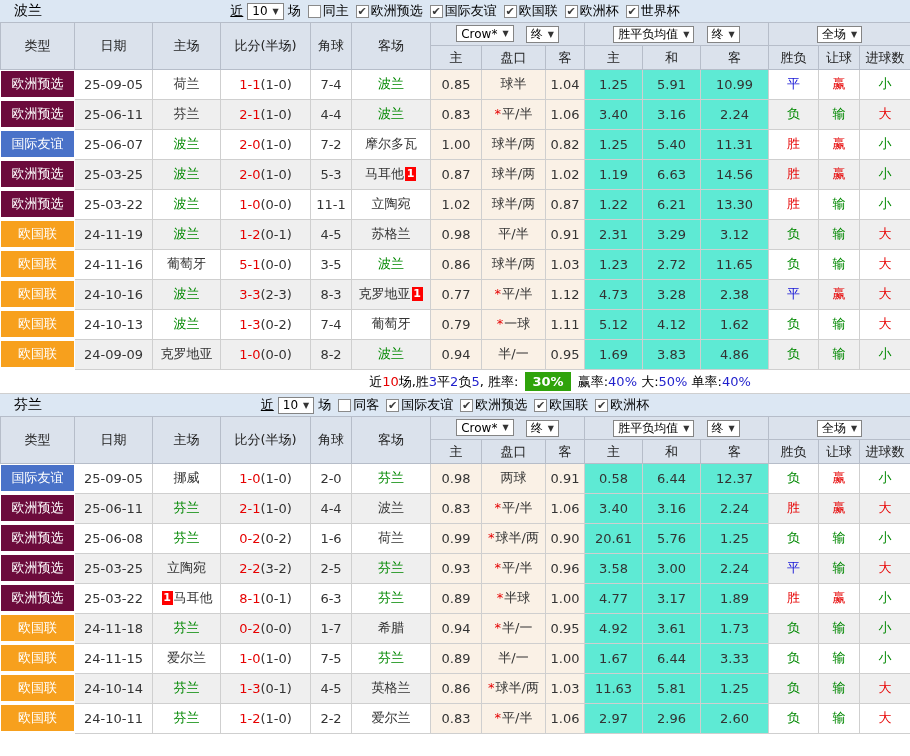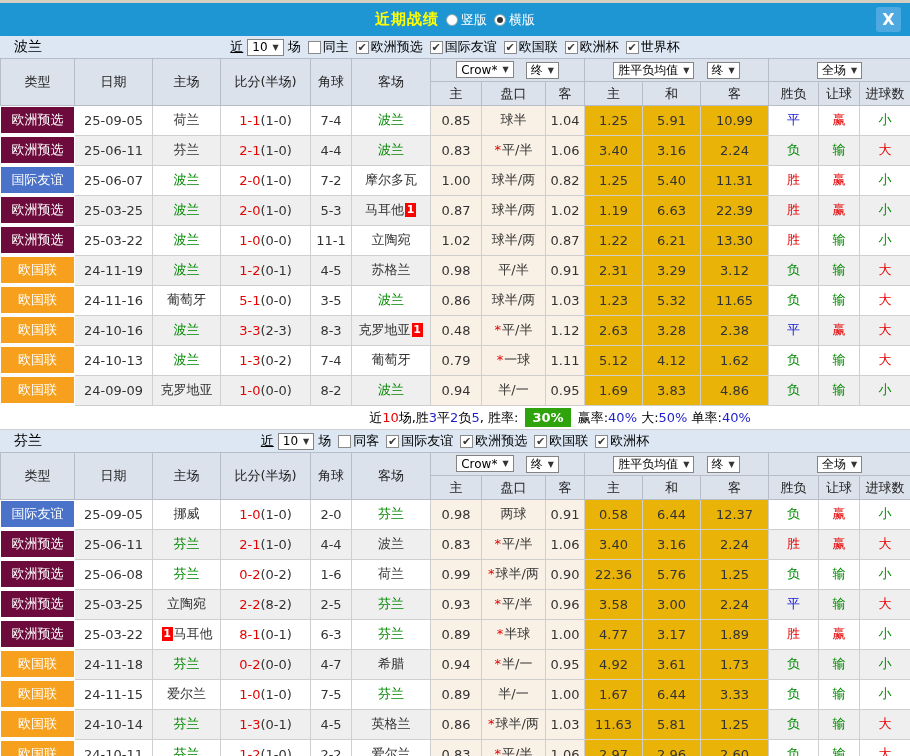--- a/index.html
+++ b/index.html
@@ -37,53 +37,41 @@
   table{border-collapse:collapse;table-layout:fixed;width:910px;}
   thead th{background:#DBE2EC;border:1px solid #B6BDC9;font-weight:normal;
            font-size:13px;color:#222;padding:0;overflow:hidden;white-space:nowrap;}
   tr.h1 th{height:22px;}
   tr.h2 th{height:23px;}
   tbody td{border:1px solid #CFCFCF;font-size:13px;color:#333;text-align:center;
            padding:0;height:28px;overflow:hidden;white-space:nowrap;}
   tbody td.plain{background:#fff;}
   tbody tr.alt td.plain{background:#EFEFEF;}
   tbody td.cream{background:#FAF1E6;}
-  tbody td.blue{background:#eab308;}
+  tbody td.blue{background:#5eead4;}
   td.type-td{border:1px solid #fff;border-bottom:2px solid #fff;padding:0;}
   .badge{height:26px;line-height:26px;color:#fff;font-size:13px;text-align:center;}
   .self{color:#008800;}
   .score{color:#E60000;}
   .half{color:#333;}
   .star{color:#E60000;margin-right:1px;}
   .card{display:inline-block;background:#F00;color:#fff;font-size:11px;font-weight:bold;
         width:11px;height:14px;line-height:14px;text-align:center;margin:0 1px;vertical-align:1px;}
 
   
   .summary{height:23px;line-height:23px;border-bottom:1px solid #CFCFCF;
            text-align:center;font-size:13px;color:#000;padding-left:210px;}
   .summary span{white-space:pre;}
   .badge-green{background:#2FA30B;color:#fff;font-weight:bold;padding:2px 7px;margin:0 3px;}
 </style>
 </head>
 <body>
 
 <div class="window">
 
-  <div class="titlebar">
-    <span class="title">近期战绩</span>
-    <label class="radio-opt">
-      <span class="radio"></span>
-      <span>竖版</span>
-    </label>
-    <label class="radio-opt">
-      <span class="radio checked"></span>
-      <span>横版</span>
-    </label>
-    <div class="close-btn">X</div>
-  </div>
 
   <div class="filter-row">
     <span class="team-name">波兰</span>
     <div class="filter-center">
       <span class="near-link">近</span>
       <span class="select-box">
         <span>10</span>
         <span class="sel-caret">▼</span>
       </span>
       <span>场</span>
@@ -240,21 +228,21 @@
           <td class="plain">25-03-25</td>
           <td class="plain"><span class="self">波兰</span></td>
           <td class="plain"><span class="score">2-0</span><span class="half">(1-0)</span></td>
           <td class="plain">5-3</td>
           <td class="plain"><span>马耳他</span><span class="card">1</span></td>
           <td class="cream">0.87</td>
           <td class="cream">球半/两</td>
           <td class="cream">1.02</td>
           <td class="blue">1.19</td>
           <td class="blue">6.63</td>
-          <td class="blue">22.39</td>
+          <td class="blue">14.56</td>
           <td class="plain" style="color: rgb(230, 0, 0);">胜</td>
           <td class="plain" style="color: rgb(230, 0, 0);">赢</td>
           <td class="plain" style="color: rgb(0, 136, 0);">小</td>
         </tr>
         <tr>
           <td class="type-td">
             <div class="badge" style="background: rgb(108, 11, 60);">欧洲预选</div>
           </td>
           <td class="plain">25-03-22</td>
           <td class="plain"><span class="self">波兰</span></td>
@@ -296,39 +284,39 @@
           </td>
           <td class="plain">24-11-16</td>
           <td class="plain"><span>葡萄牙</span></td>
           <td class="plain"><span class="score">5-1</span><span class="half">(0-0)</span></td>
           <td class="plain">3-5</td>
           <td class="plain"><span class="self">波兰</span></td>
           <td class="cream">0.86</td>
           <td class="cream">球半/两</td>
           <td class="cream">1.03</td>
           <td class="blue">1.23</td>
-          <td class="blue">5.32</td>
+          <td class="blue">2.72</td>
           <td class="blue">11.65</td>
           <td class="plain" style="color: rgb(0, 136, 0);">负</td>
           <td class="plain" style="color: rgb(0, 136, 0);">输</td>
           <td class="plain" style="color: rgb(230, 0, 0);">大</td>
         </tr>
         <tr class="alt">
           <td class="type-td">
             <div class="badge" style="background: rgb(247, 160, 29);">欧国联</div>
           </td>
           <td class="plain">24-10-16</td>
           <td class="plain"><span class="self">波兰</span></td>
           <td class="plain"><span class="score">3-3</span><span class="half">(2-3)</span></td>
           <td class="plain">8-3</td>
           <td class="plain"><span>克罗地亚</span><span class="card">1</span></td>
-          <td class="cream">0.48</td>
+          <td class="cream">0.77</td>
           <td class="cream"><span class="star">*</span>平/半</td>
           <td class="cream">1.12</td>
-          <td class="blue">2.63</td>
+          <td class="blue">4.73</td>
           <td class="blue">3.28</td>
           <td class="blue">2.38</td>
           <td class="plain" style="color: rgb(20, 20, 214);">平</td>
           <td class="plain" style="color: rgb(230, 0, 0);">赢</td>
           <td class="plain" style="color: rgb(230, 0, 0);">大</td>
         </tr>
         <tr>
           <td class="type-td">
             <div class="badge" style="background: rgb(247, 160, 29);">欧国联</div>
           </td>
@@ -509,34 +497,34 @@
             <div class="badge" style="background: rgb(108, 11, 60);">欧洲预选</div>
           </td>
           <td class="plain">25-06-08</td>
           <td class="plain"><span class="self">芬兰</span></td>
           <td class="plain"><span class="score">0-2</span><span class="half">(0-2)</span></td>
           <td class="plain">1-6</td>
           <td class="plain"><span>荷兰</span></td>
           <td class="cream">0.99</td>
           <td class="cream"><span class="star">*</span>球半/两</td>
           <td class="cream">0.90</td>
-          <td class="blue">22.36</td>
+          <td class="blue">20.61</td>
           <td class="blue">5.76</td>
           <td class="blue">1.25</td>
           <td class="plain" style="color: rgb(0, 136, 0);">负</td>
           <td class="plain" style="color: rgb(0, 136, 0);">输</td>
           <td class="plain" style="color: rgb(0, 136, 0);">小</td>
         </tr>
         <tr class="alt">
           <td class="type-td">
             <div class="badge" style="background: rgb(108, 11, 60);">欧洲预选</div>
           </td>
           <td class="plain">25-03-25</td>
           <td class="plain"><span>立陶宛</span></td>
-          <td class="plain"><span class="score">2-2</span><span class="half">(8-2)</span></td>
+          <td class="plain"><span class="score">2-2</span><span class="half">(3-2)</span></td>
           <td class="plain">2-5</td>
           <td class="plain"><span class="self">芬兰</span></td>
           <td class="cream">0.93</td>
           <td class="cream"><span class="star">*</span>平/半</td>
           <td class="cream">0.96</td>
           <td class="blue">3.58</td>
           <td class="blue">3.00</td>
           <td class="blue">2.24</td>
           <td class="plain" style="color: rgb(20, 20, 214);">平</td>
           <td class="plain" style="color: rgb(0, 136, 0);">输</td>
@@ -561,21 +549,21 @@
           <td class="plain" style="color: rgb(230, 0, 0);">赢</td>
           <td class="plain" style="color: rgb(0, 136, 0);">小</td>
         </tr>
         <tr class="alt">
           <td class="type-td">
             <div class="badge" style="background: rgb(247, 160, 29);">欧国联</div>
           </td>
           <td class="plain">24-11-18</td>
           <td class="plain"><span class="self">芬兰</span></td>
           <td class="plain"><span class="score">0-2</span><span class="half">(0-0)</span></td>
-          <td class="plain">4-7</td>
+          <td class="plain">1-7</td>
           <td class="plain"><span>希腊</span></td>
           <td class="cream">0.94</td>
           <td class="cream"><span class="star">*</span>半/一</td>
           <td class="cream">0.95</td>
           <td class="blue">4.92</td>
           <td class="blue">3.61</td>
           <td class="blue">1.73</td>
           <td class="plain" style="color: rgb(0, 136, 0);">负</td>
           <td class="plain" style="color: rgb(0, 136, 0);">输</td>
           <td class="plain" style="color: rgb(0, 136, 0);">小</td>

